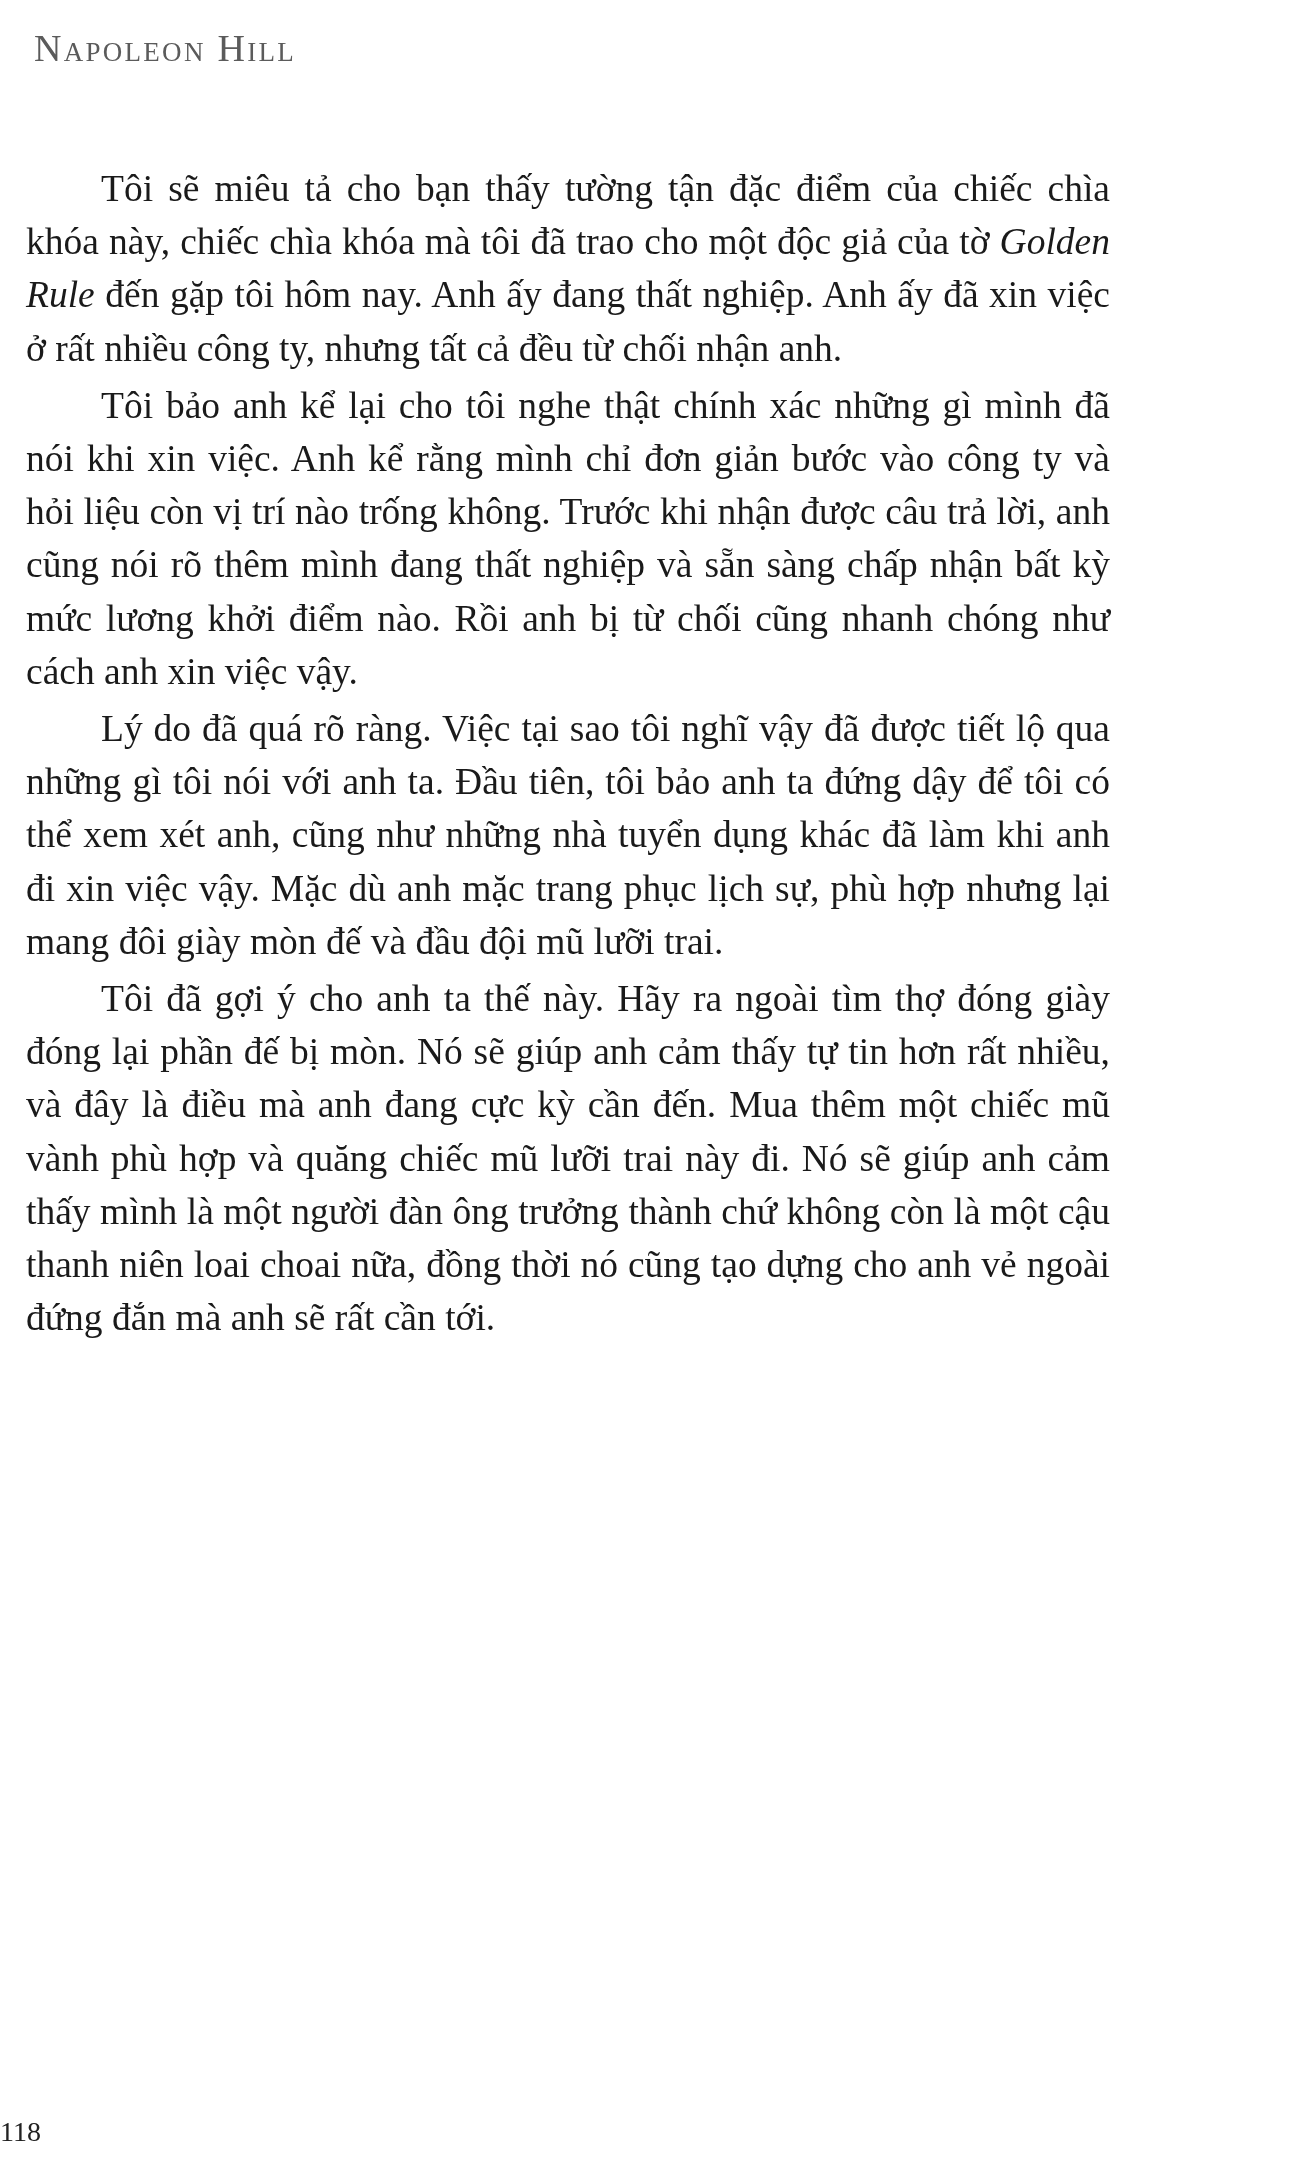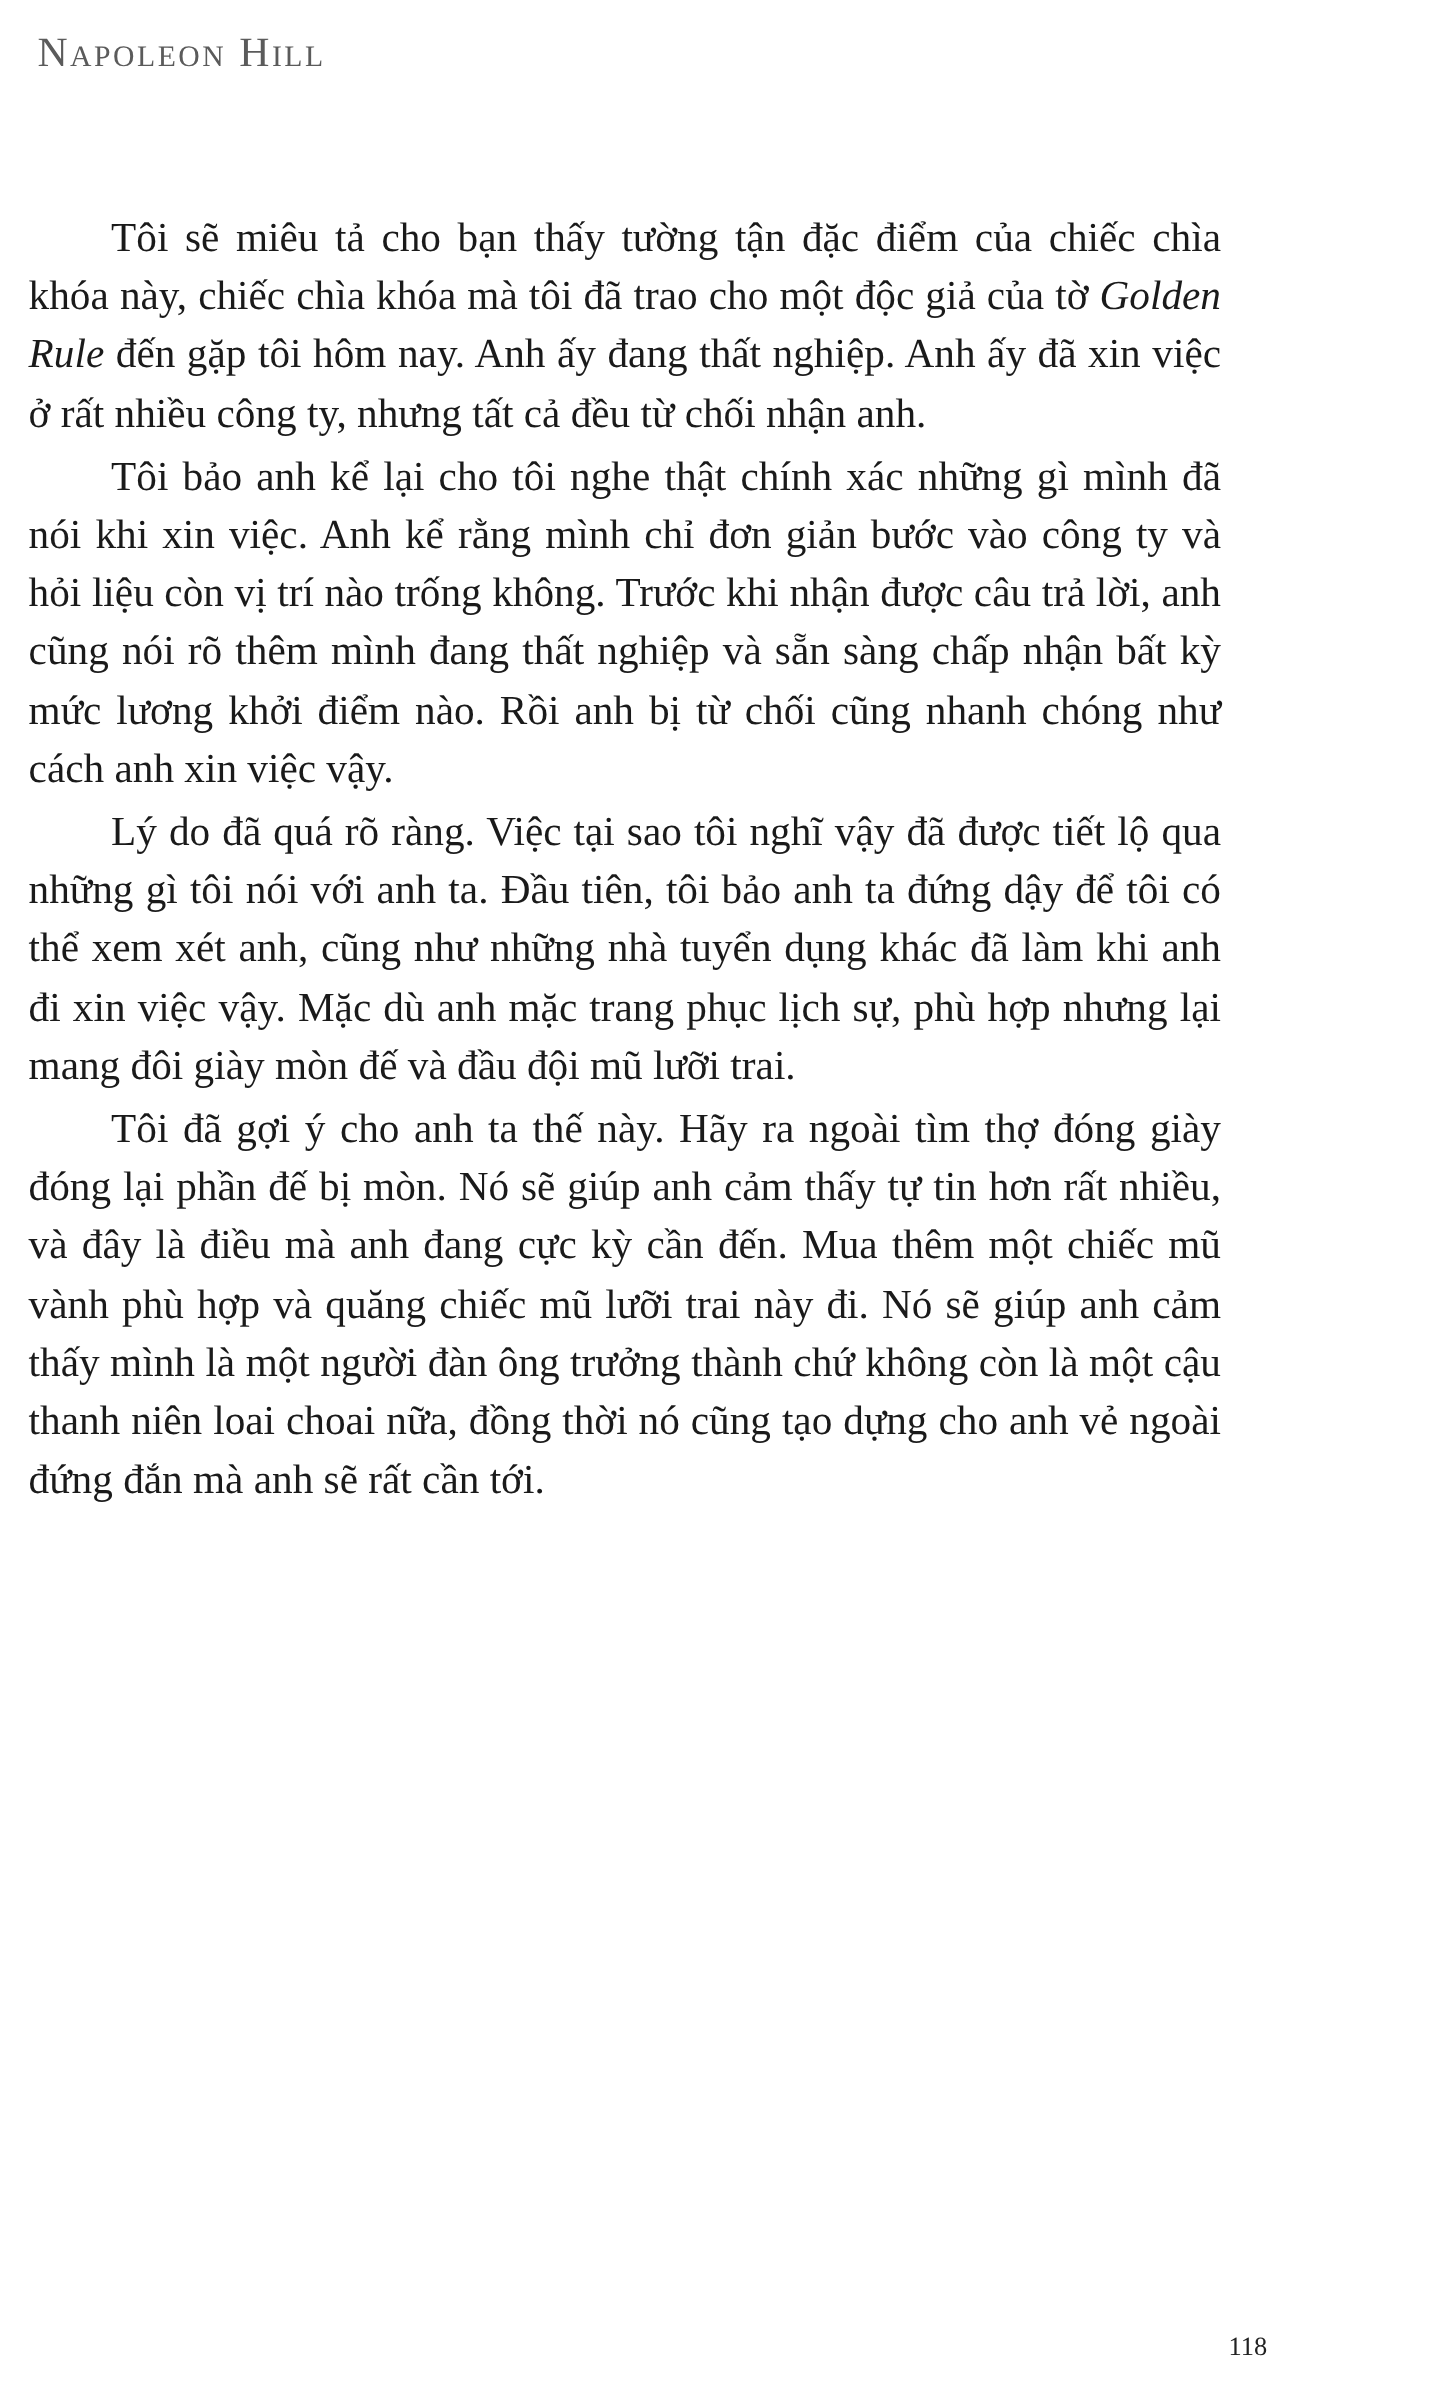--- a/index.html
+++ b/index.html
@@ -15,21 +15,20 @@
     position: relative;
   }
   .page {
     width: 1152px;
     min-height: 2182px;
     box-sizing: border-box;
     padding: 0;
     position: relative;
     display: flex;
     flex-direction: column;
-    gap: 28px;
   }
   .running-head {
     font-family: "Liberation Serif", serif;
     font-variant: small-caps;
     letter-spacing: 0.06em;
     color: #5b5b5b;
     font-size: 38px;
     margin: 28px 0 0 34px;
     line-height: 1.1;
     font-weight: 400;
@@ -48,22 +47,22 @@
     hyphens: none;
   }
   p.para + p.para {
     margin-top: 0.10em;
     font-family: Liberation Serif, serif;
   }
   em {
     font-style: italic;
   }
   .folio {
-    text-align: right;
-    font-size: 24px;
+    text-align: left;
+    font-size: 28px;
     color: #222;
     margin: 0 0 34px 0;
     padding-top: 54px;
     font-family: "Liberation Serif", serif;
   }
 </style>
 </head>
 <body>
 
 <div class="page">

